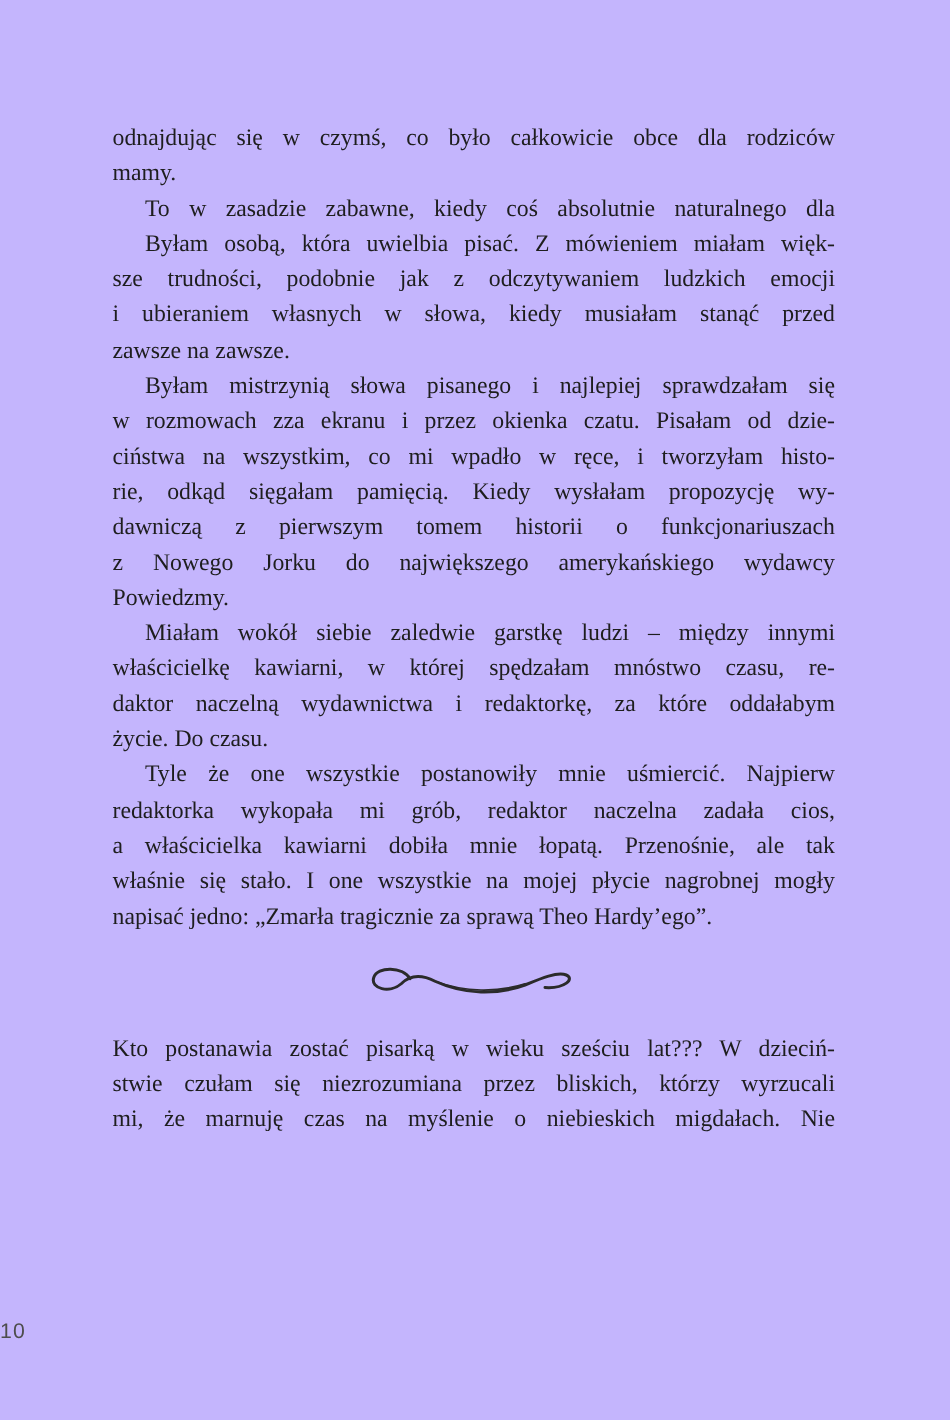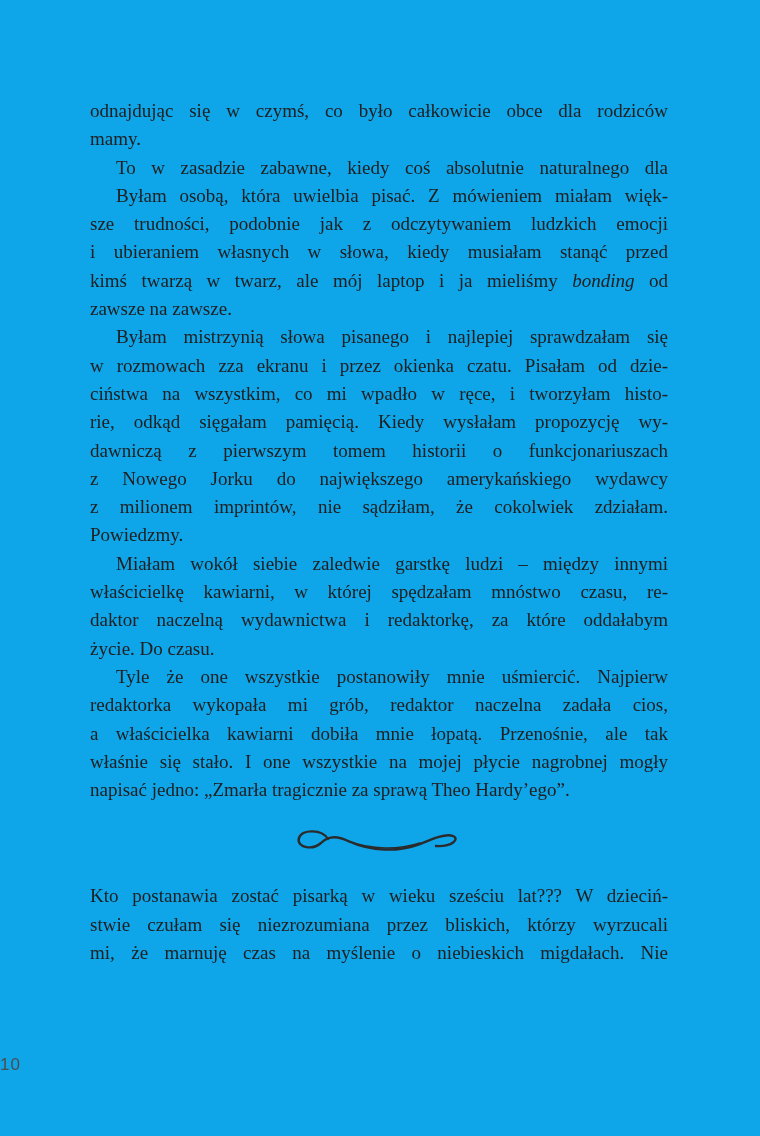--- a/index.html
+++ b/index.html
@@ -4,21 +4,21 @@
 <style>
   html, body {
     margin: 0;
     padding: 0;
     background: #ffffff;
   }
   .book-page {
     position: relative;
     width: 760px;
     height: 1136px;
-    background: #0ea5e9;
+    background: #c4b5fd;
     box-sizing: border-box;
     padding: 97px 92px 0 90px;
     font-family: "Liberation Serif", "DejaVu Serif", serif;
     font-size: 19px;
     line-height: 28.3px;
     color: #1e1e1e;
     overflow: hidden;
   }
   .paragraph { margin: 0; }
   .line {
@@ -65,32 +65,30 @@
   </div>
 
   <div class="paragraph">
     <div class="line indent">To w zasadzie zabawne, kiedy coś absolutnie naturalnego dla</div>
   </div>
 
   <div class="paragraph">
     <div class="line indent">Byłam osobą, która uwielbia pisać. Z mówieniem miałam więk-</div>
     <div class="line">sze trudności, podobnie jak z odczytywaniem ludzkich emocji</div>
     <div class="line">i ubieraniem własnych w słowa, kiedy musiałam stanąć przed</div>
-    <div class="line"><span>kimś twarzą w twarz, ale mój laptop i ja mieliśmy </span><em>bonding</em><span> od</span></div>
     <div class="line para-end">zawsze na zawsze.</div>
   </div>
 
   <div class="paragraph">
     <div class="line indent">Byłam mistrzynią słowa pisanego i najlepiej sprawdzałam się</div>
     <div class="line">w rozmowach zza ekranu i przez okienka czatu. Pisałam od dzie-</div>
     <div class="line">ciństwa na wszystkim, co mi wpadło w ręce, i tworzyłam histo-</div>
     <div class="line">rie, odkąd sięgałam pamięcią. Kiedy wysłałam propozycję wy-</div>
     <div class="line">dawniczą z pierwszym tomem historii o funkcjonariuszach</div>
     <div class="line">z Nowego Jorku do największego amerykańskiego wydawcy</div>
-    <div class="line">z milionem imprintów, nie sądziłam, że cokolwiek zdziałam.</div>
     <div class="line para-end">Powiedzmy.</div>
   </div>
 
   <div class="paragraph">
     <div class="line indent">Miałam wokół siebie zaledwie garstkę ludzi – między innymi</div>
     <div class="line">właścicielkę kawiarni, w której spędzałam mnóstwo czasu, re-</div>
     <div class="line">daktor naczelną wydawnictwa i redaktorkę, za które oddałabym</div>
     <div class="line para-end">życie. Do czasu.</div>
   </div>
 

